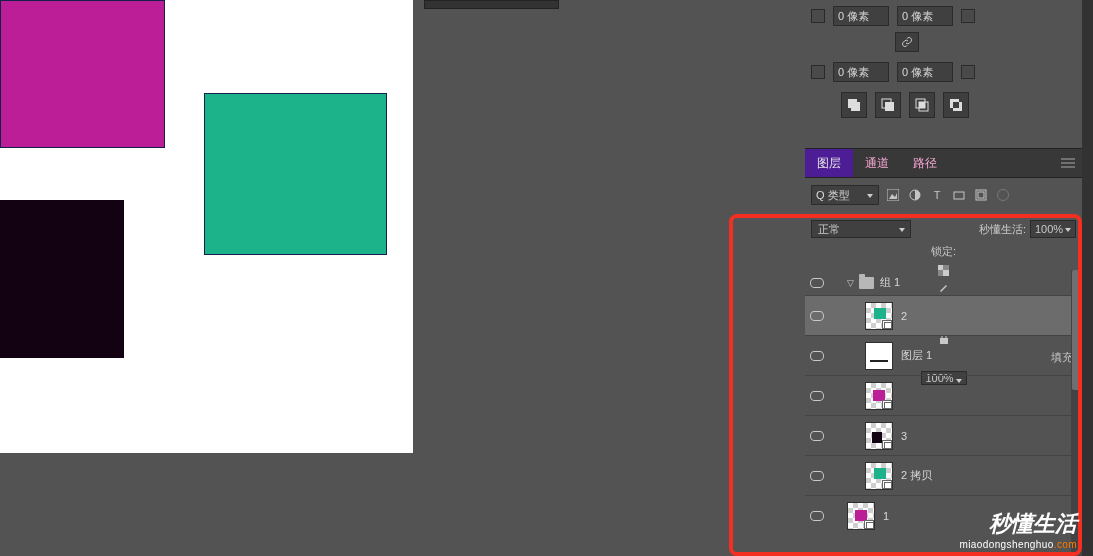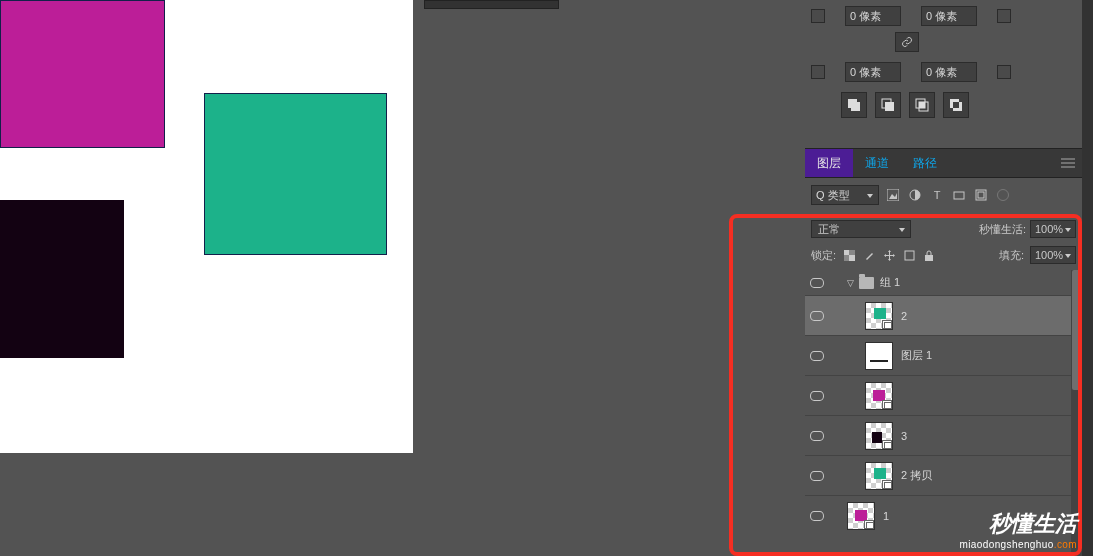--- a/index.html
+++ b/index.html
@@ -12,32 +12,32 @@
 .sq-green { position: absolute; left: 204px; top: 93px; width: 183px; height: 162px; background: #1cb28a; border: 1px solid #12204a; }
 .sq-black { position: absolute; left: 0; top: 200px; width: 124px; height: 158px; background: #130212; }
 .tab-stub { position: absolute; left: 424px; top: 0; width: 135px; height: 9px; background: #323232; border: 1px solid #222; }
 
 
 .right-col { position: absolute; right: 11px; top: 0; width: 277px; height: 556px; background: #535353; }
 .panel-edge { position: absolute; right: 0; top: 0; width: 11px; height: 556px; background: #323232; }
 
 
 .prop-strip { position: absolute; top: 0; left: 0; right: 0; height: 124px; background: #535353; }
-.prop-row { display: flex; align-items: center; gap: 20px; height: 24px; margin-left: 6px; }
+.prop-row { display: flex; align-items: center; gap: 8px; height: 24px; margin-left: 6px; }
 .prop-row1 { position: absolute; top: 4px; }
 .prop-row2 { position: absolute; top: 60px; }
 .chk { width: 14px; height: 14px; border: 1px solid #2a2a2a; background: #4a4a4a; }
 .numf { width: 56px; height: 20px; background: #404040; border: 1px solid #2c2c2c; color: #d8d8d8; font-size: 11px; padding-left: 4px; display: flex; align-items: center; }
 .link-chip { position: absolute; top: 32px; left: 90px; width: 24px; height: 20px; background: #3e3e3e; border: 1px solid #2b2b2b; display: flex; align-items: center; justify-content: center; }
 .ico-btn-row { position: absolute; top: 92px; left: 36px; display: flex; gap: 8px; }
 .ico-btn { width: 26px; height: 26px; background: #3e3e3e; border: 1px solid #2b2b2b; display: flex; align-items: center; justify-content: center; color: #ddd; }
 
 
 .panel-tabs-band { position: absolute; top: 148px; left: 0; right: 0; height: 30px; background: #383838; border-top: 1px solid #222; border-bottom: 1px solid #222; display: flex; align-items: stretch; }
-.ptab { padding: 0 12px; font-size: 12px; color: #0ea5e9; display: flex; align-items: center; cursor: pointer; }
+.ptab { padding: 0 12px; font-size: 12px; color: #f9a8d4; display: flex; align-items: center; cursor: pointer; }
 .ptab.active { background: #4c1d95; color: #e6e6e6; }
 .ptab-ham { margin-left: auto; width: 28px; display: flex; align-items: center; justify-content: center; color: #aaa; }
 
 
 .filter-row { position: absolute; top: 182px; left: 0; right: 0; height: 26px; display: flex; align-items: center; gap: 6px; padding: 0 6px; }
 .kind-dd { width: 68px; height: 20px; background: #404040; border: 1px solid #2b2b2b; color: #d8d8d8; font-size: 11px; display: flex; align-items: center; padding-left: 4px; position: relative; }
 .kind-dd::after { content: ""; position: absolute; right: 5px; top: 8px; border-left: 3px solid transparent; border-right: 3px solid transparent; border-top: 4px solid #ccc; }
 .ficon { width: 16px; height: 16px; display: flex; align-items: center; justify-content: center; color: #c5c5c5; font-size: 11px; }
 .fdot { width: 12px; height: 12px; border-radius: 50%; border: 1px solid #777; margin-left: 2px; }
 
@@ -45,21 +45,21 @@
 .red-hl { position: absolute; left: -76px; top: 214px; width: 353px; height: 342px; border: 4px solid #f52e22; border-radius: 8px; pointer-events: none; }
 
 
 .blend-row { position: absolute; top: 218px; left: 0; right: 0; height: 22px; display: flex; align-items: center; padding: 0 6px; font-size: 11px; color: #c9c9c9; gap: 4px; }
 .blend-dd { width: 100px; height: 18px; background: #404040; border: 1px solid #2b2b2b; display: flex; align-items: center; padding-left: 6px; position: relative; }
 .blend-dd::after { content: ""; position: absolute; right: 5px; top: 7px; border-left: 3px solid transparent; border-right: 3px solid transparent; border-top: 4px solid #ccc; }
 .perc { width: 46px; height: 18px; background: #404040; border: 1px solid #2b2b2b; display: flex; align-items: center; padding-left: 4px; position: relative; }
 .perc::after { content: ""; position: absolute; right: 4px; top: 7px; border-left: 3px solid transparent; border-right: 3px solid transparent; border-top: 4px solid #ccc; }
 
 
-.lock-row { position: absolute; top: 244px; left: 0; right: 0; height: 22px; display: flex; align-items: center; padding: 0 6px; font-size: 11px; color: #c9c9c9; gap: 6px; }
+.lock-row { position: absolute; top: 244px; left: 0; right: 0; height: 22px; display: flex; align-items: center; padding: 0 6px; font-size: 11px; color: #c9c9c9; gap: 6px; flex-direction: column; }
 .licon { width: 14px; height: 14px; display: flex; align-items: center; justify-content: center; color: #c9c9c9; font-size: 11px; }
 
 
 .layers { position: absolute; top: 270px; left: 0; right: 0; bottom: 0; }
 .sbar { position: absolute; right: 0; top: 0; width: 11px; bottom: 0; background: #434343; }
 .sbar-thumb { position: absolute; left: 1px; right: 1px; top: 0; height: 120px; background: #6f6f6f; border-radius: 2px; }
 
 .lrow { height: 32px; border-bottom: 1px solid #434343; display: flex; align-items: center; font-size: 11px; color: #d8d8d8; }
 .lrow.hdr { height: 26px; }
 .lrow.sel { background: #6c6c6c; }

